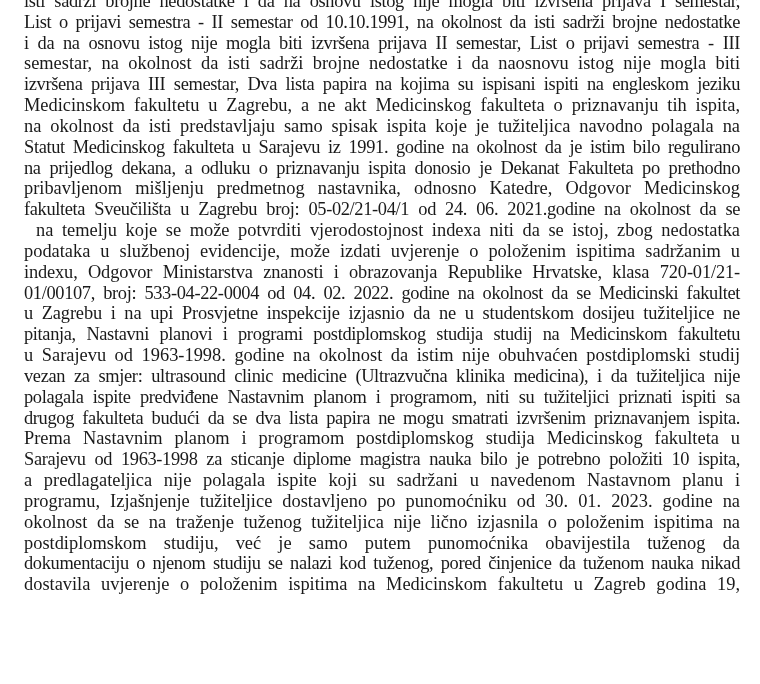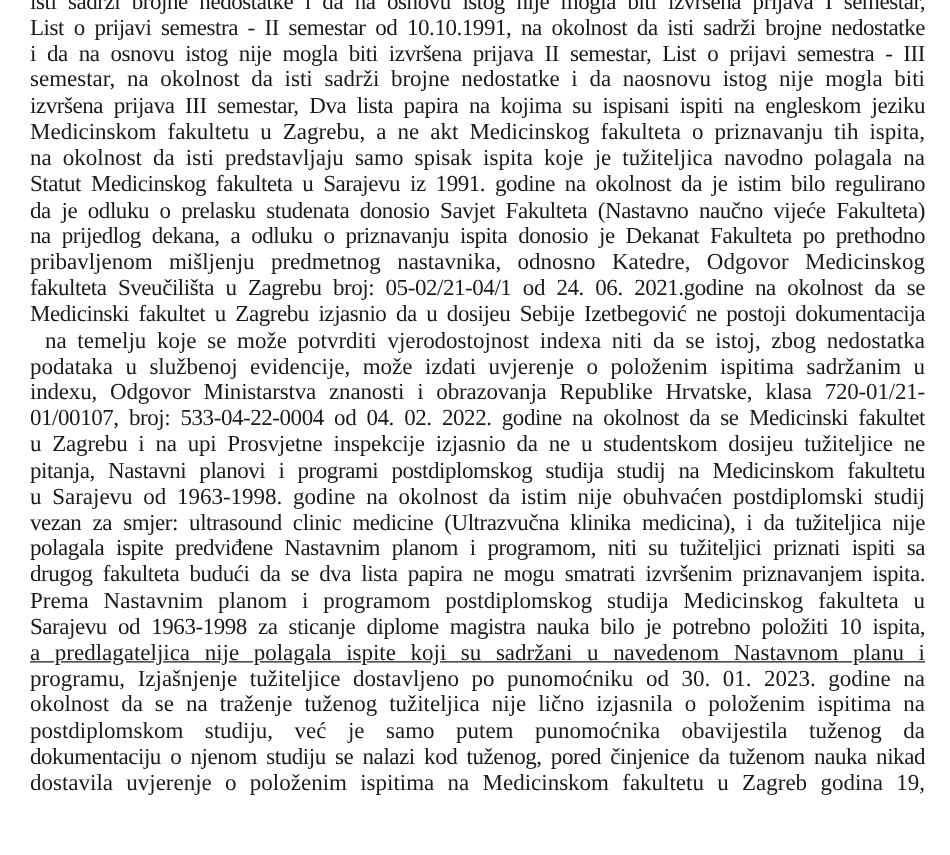--- a/index.html
+++ b/index.html
@@ -44,36 +44,34 @@
 
 <div class="page">
   <div class="line condensed" style="white-space: normal;">isti sadrži brojne nedostatke i da na osnovu istog nije mogla biti izvršena prijava I semestar,</div>
   <div class="line condensed" style="white-space: normal;">List o prijavi semestra - II semestar od 10.10.1991, na okolnost da isti sadrži brojne nedostatke</div>
   <div class="line condensed" style="white-space: normal;">i da na osnovu istog nije mogla biti izvršena prijava II semestar, List o prijavi semestra - III</div>
   <div class="line" style="white-space: normal;">semestar, na okolnost da isti sadrži brojne nedostatke i da naosnovu istog nije mogla biti</div>
   <div class="line condensed" style="white-space: normal;">izvršena prijava III semestar, Dva lista papira na kojima su ispisani ispiti na engleskom jeziku</div>
   <div class="line" style="white-space: normal;">Medicinskom fakultetu u Zagrebu, a ne akt Medicinskog fakulteta o priznavanju tih ispita,</div>
   <div class="line" style="white-space: normal;">na okolnost da isti predstavljaju samo spisak ispita koje je tužiteljica navodno polagala na</div>
   <div class="line condensed" style="white-space: normal;">Statut Medicinskog fakulteta u Sarajevu iz 1991. godine na okolnost da je istim bilo regulirano</div>
-  <div class="line condensed" style="white-space: normal;">da je odluku o prelasku studenata donosio Savjet Fakulteta (Nastavno naučno vijeće Fakulteta)</div>
   <div class="line condensed" style="white-space: normal;">na prijedlog dekana, a odluku o priznavanju ispita donosio je Dekanat Fakulteta po prethodno</div>
   <div class="line" style="white-space: normal;">pribavljenom mišljenju predmetnog nastavnika, odnosno Katedre, Odgovor Medicinskog</div>
   <div class="line condensed" style="white-space: normal;">fakulteta Sveučilišta u Zagrebu broj: 05-02/21-04/1 od 24. 06. 2021.godine na okolnost da se</div>
-  <div class="line condensed" style="white-space: normal;">Medicinski fakultet u Zagrebu izjasnio da u dosijeu Sebije Izetbegović ne postoji dokumentacija</div>
   <div class="line" style="white-space: normal; margin-left: 12px;">na temelju koje se može potvrditi vjerodostojnost indexa niti da se istoj, zbog nedostatka</div>
   <div class="line" style="white-space: normal;">podataka u službenoj evidencije, može izdati uvjerenje o položenim ispitima sadržanim u</div>
   <div class="line slight" style="white-space: normal;">indexu, Odgovor Ministarstva znanosti i obrazovanja Republike Hrvatske, klasa 720-01/21-</div>
   <div class="line condensed" style="white-space: normal;">01/00107, broj: 533-04-22-0004 od 04. 02. 2022. godine na okolnost da se Medicinski fakultet</div>
   <div class="line slight" style="white-space: normal;">u Zagrebu i na upi Prosvjetne inspekcije izjasnio da ne u studentskom dosijeu tužiteljice ne</div>
   <div class="line condensed" style="white-space: normal;">pitanja,  Nastavni planovi i programi postdiplomskog studija studij na Medicinskom fakultetu</div>
   <div class="line" style="white-space: normal;">u Sarajevu od 1963-1998. godine na okolnost da istim nije obuhvaćen postdiplomski studij</div>
   <div class="line condensed" style="white-space: normal;">vezan za smjer: ultrasound clinic medicine (Ultrazvučna klinika medicina), i da tužiteljica nije</div>
   <div class="line condensed" style="white-space: normal;">polagala ispite predviđene Nastavnim planom i programom, niti su tužiteljici priznati ispiti sa</div>
   <div class="line condensed" style="white-space: normal;">drugog fakulteta budući da se dva lista papira ne mogu smatrati izvršenim priznavanjem ispita.</div>
   <div class="line" style="white-space: normal;">Prema Nastavnim planom i programom postdiplomskog studija Medicinskog fakulteta u</div>
   <div class="line condensed" style="white-space: normal;">Sarajevu od 1963-1998 za sticanje diplome magistra nauka bilo je potrebno položiti 10 ispita,</div>
-  <div class="line" style="white-space: normal; text-decoration: underline;">a predlagateljica nije polagala ispite koji su sadržani u navedenom Nastavnom planu i</div>
+  <div class="line" style="white-space: normal;">a predlagateljica nije polagala ispite koji su sadržani u navedenom Nastavnom planu i</div>
   <div class="line" style="white-space: normal;">programu, Izjašnjenje tužiteljice dostavljeno po punomoćniku od 30. 01. 2023. godine na</div>
   <div class="line" style="white-space: normal;">okolnost da se na traženje tuženog tužiteljica nije lično izjasnila o položenim ispitima na</div>
   <div class="line" style="white-space: normal;">postdiplomskom studiju, već je samo putem punomoćnika obavijestila tuženog da</div>
   <div class="line condensed" style="white-space: normal;">dokumentaciju o njenom studiju se nalazi kod tuženog, pored činjenice da tuženom nauka nikad</div>
   <div class="line" style="white-space: normal;">dostavila uvjerenje o položenim ispitima na Medicinskom fakultetu u Zagreb godina 19,</div>
 </div>
 
 </body></html>

